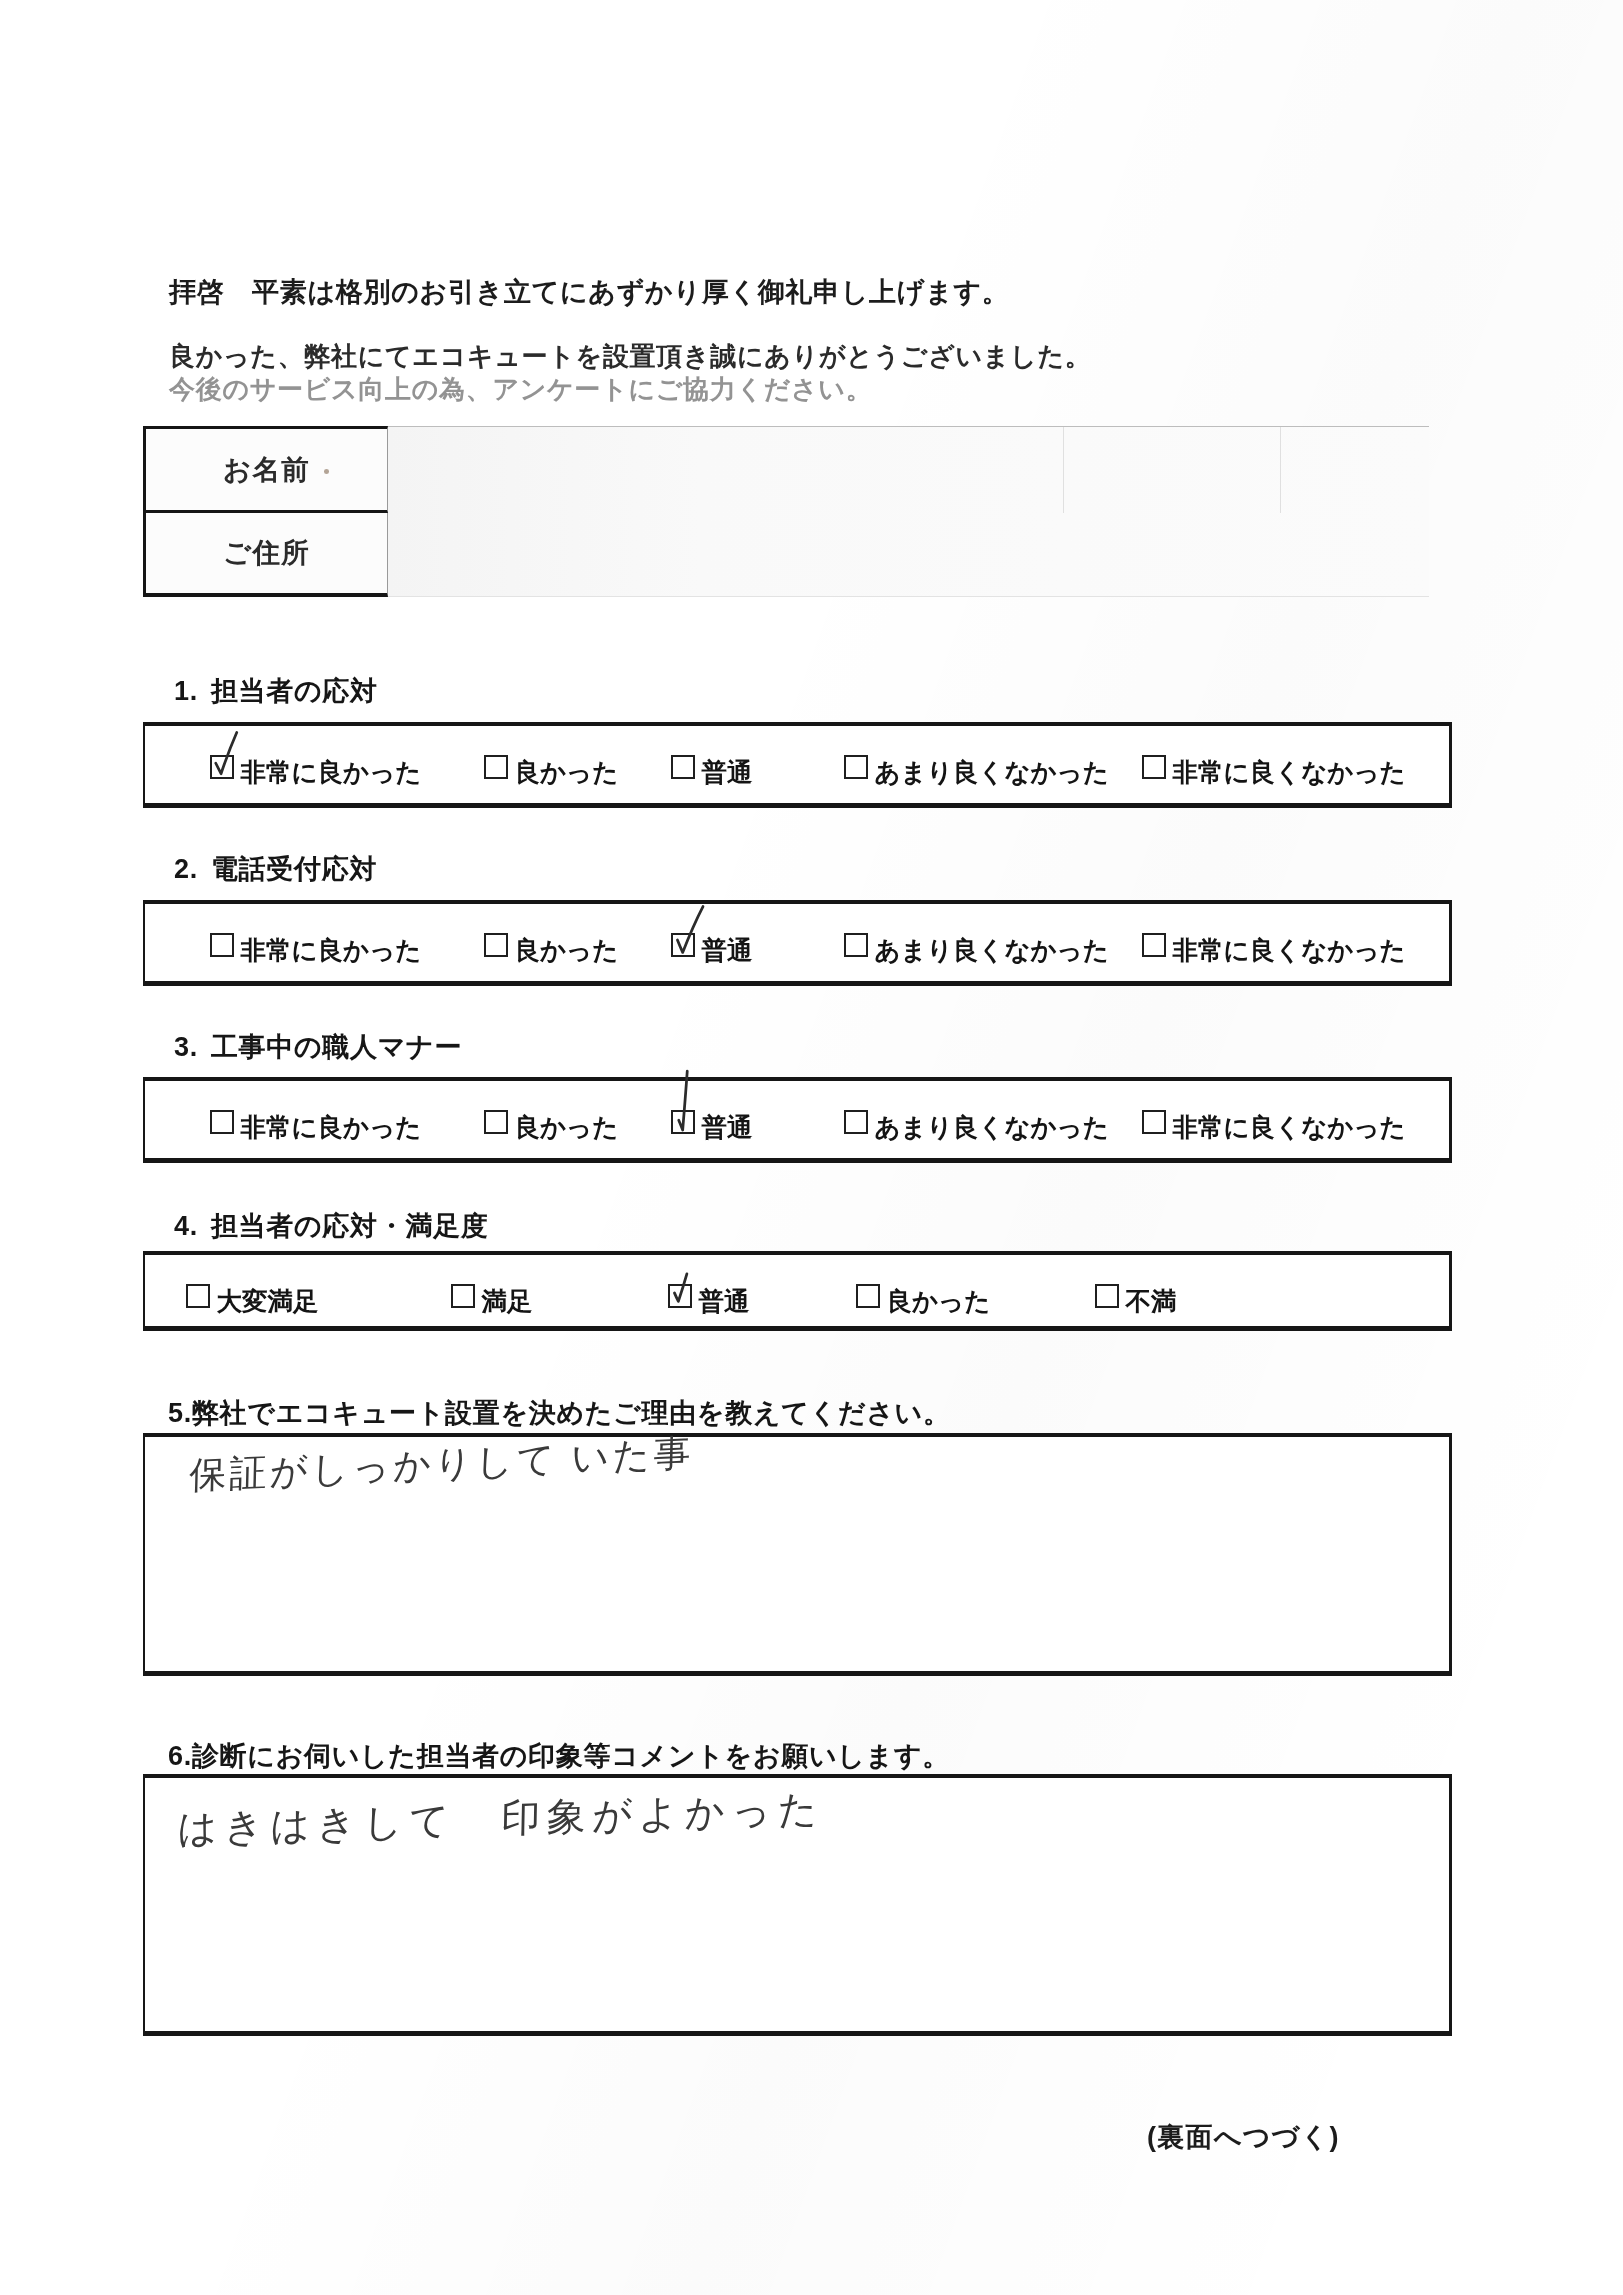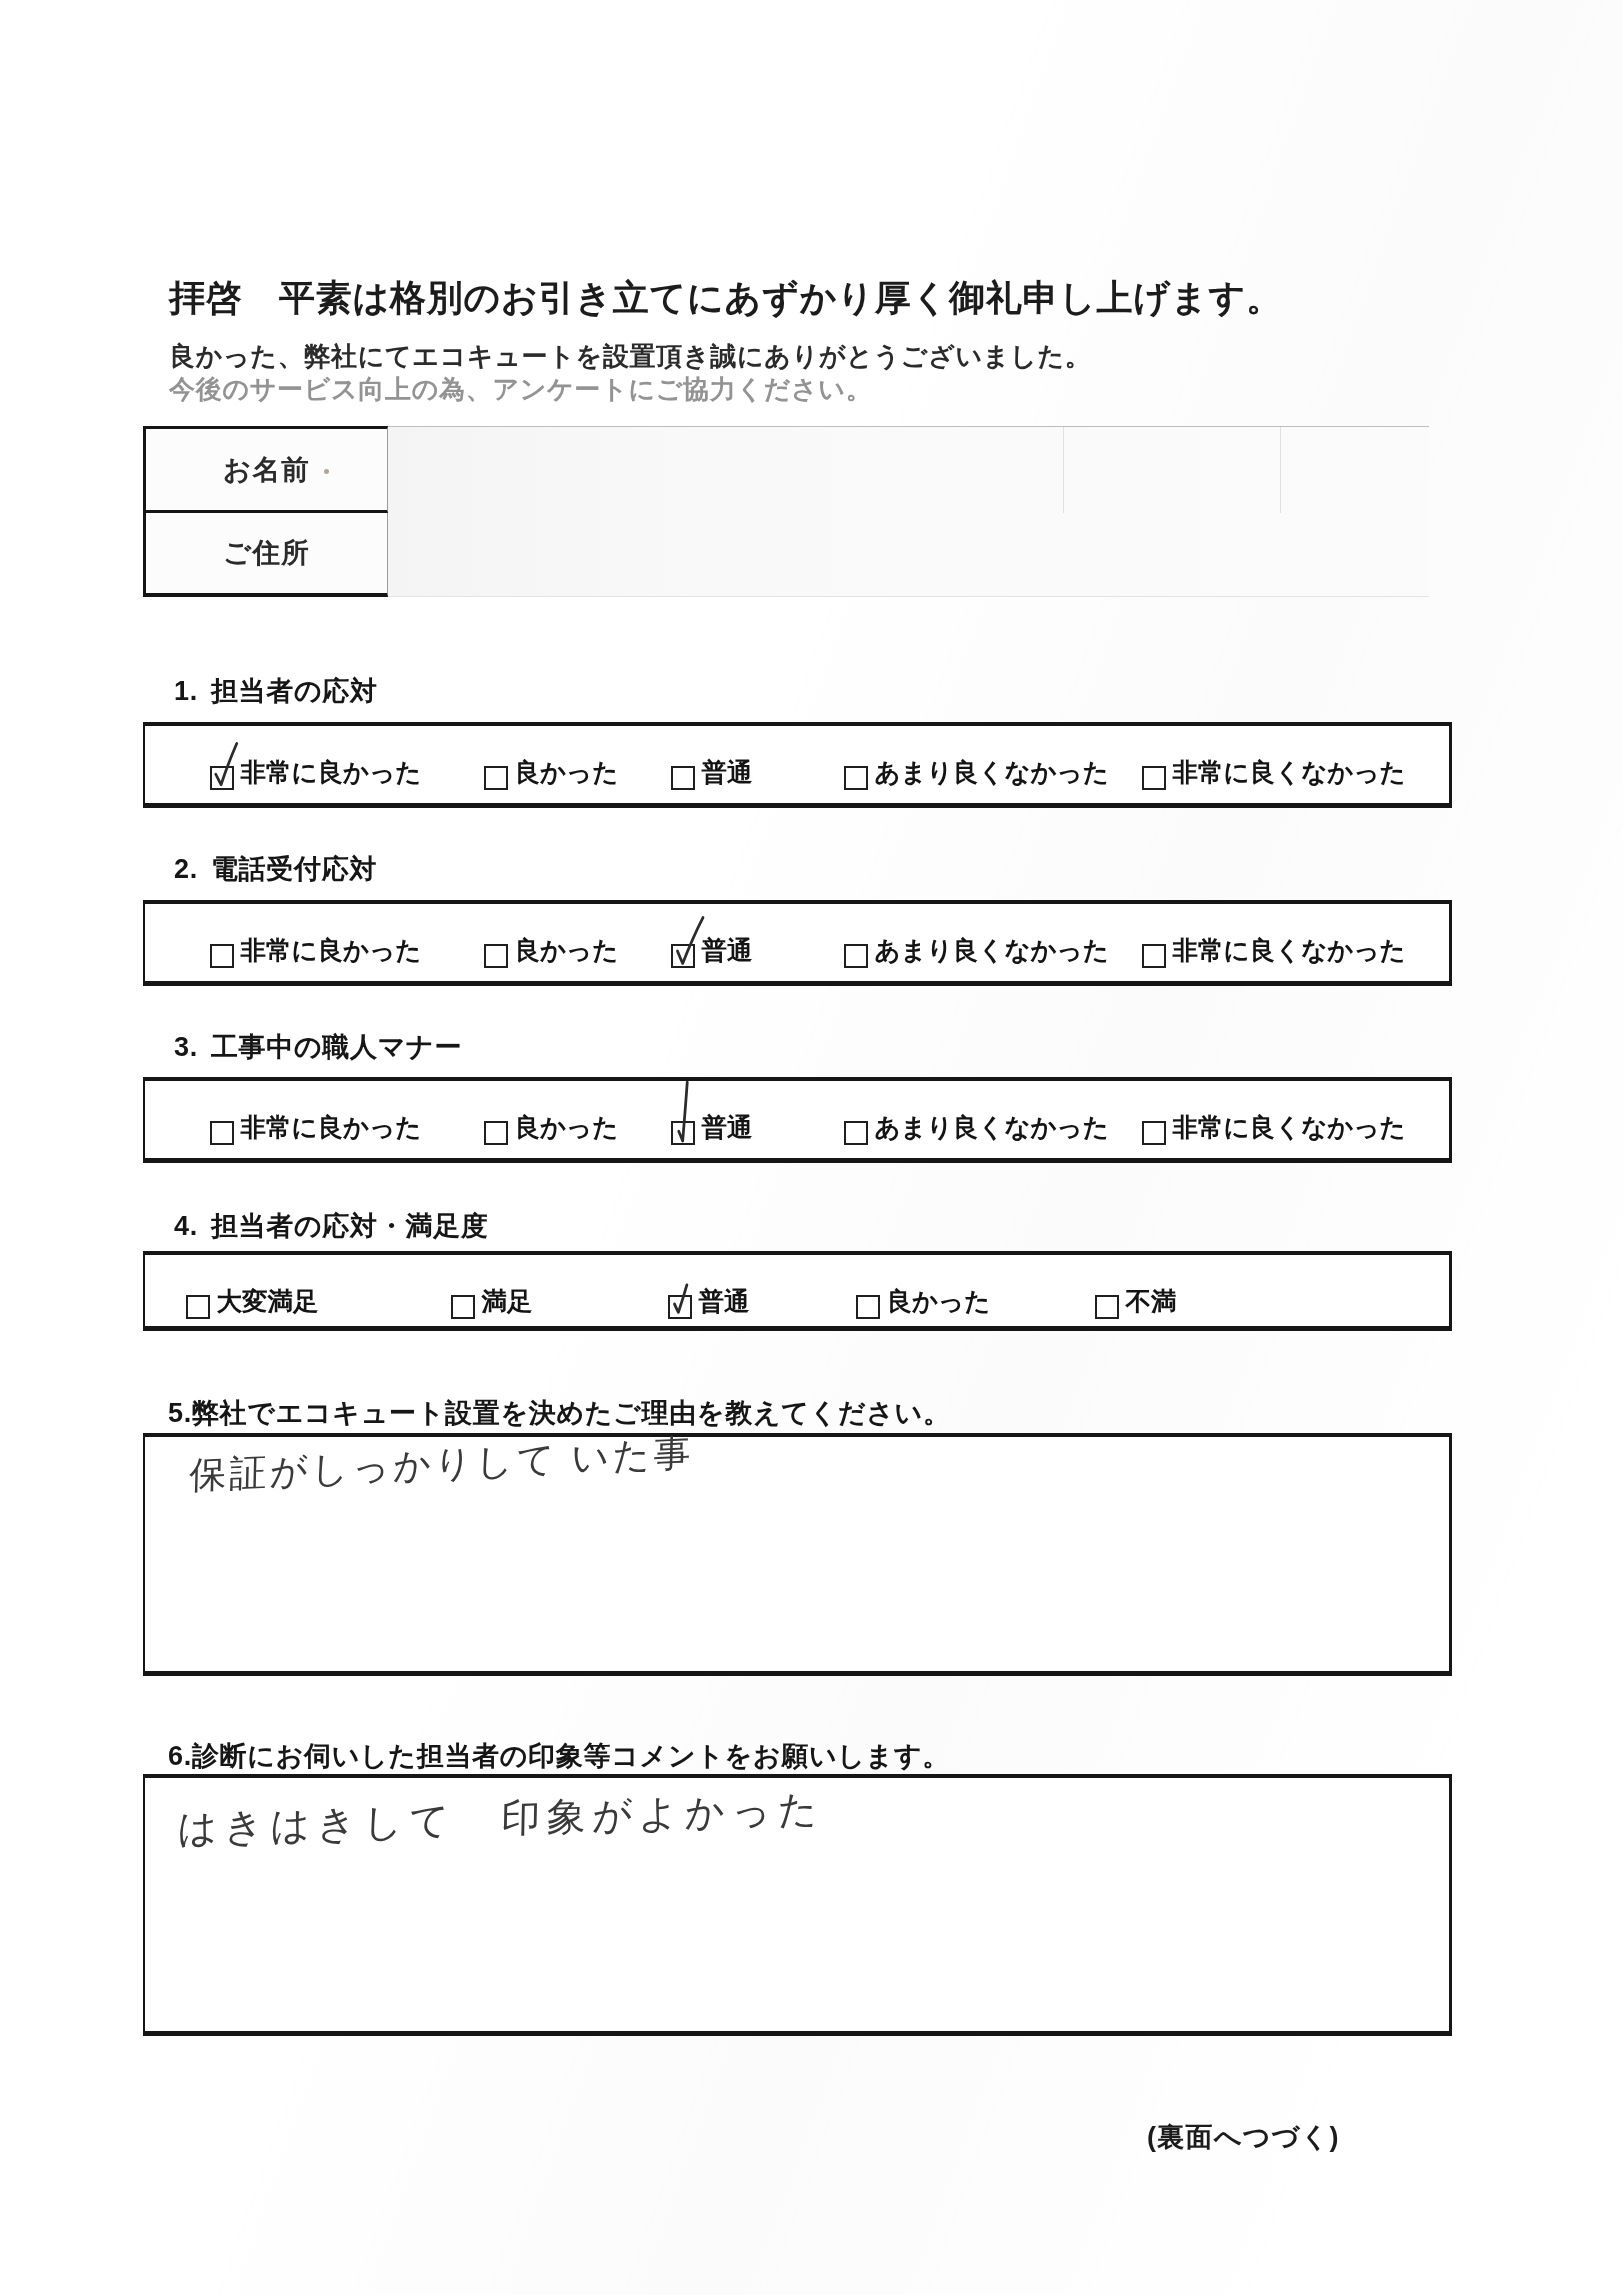--- a/index.html
+++ b/index.html
@@ -25,21 +25,21 @@
     border-top: 2.6px solid #2e5d8d;
     border-bottom: 2.6px solid #2e5d8d;
     display: flex; align-items: center; justify-content: center;
     box-sizing: border-box;
   }
   .header-title {
     color: #ffffff; font-size: 39px; font-weight: bold; letter-spacing: 2.6px;
   }
 
   
-  .greeting  { position: absolute; left: 169px; top: 274px; font-size: 36px; font-weight: 600; color: #1c1c1c; letter-spacing: 0.7px; }
+  .greeting  { position: absolute; left: 169px; top: 274px; font-size: 27px; font-weight: 600; color: #1c1c1c; letter-spacing: 0.7px; }
   .intro-1   { position: absolute; left: 169px; top: 339px; font-size: 26px; font-weight: 600; color: #2b2b2b; letter-spacing: 0.7px; }
   .intro-2   { position: absolute; left: 169px; top: 372px; font-size: 26px; font-weight: 600; color: #939393; letter-spacing: 0.7px; }
 
   
   .info-table { position: absolute; left: 143px; top: 426px; width: 1286px; height: 171px; }
   .it-label {
     position: absolute; left: 0; width: 245px; box-sizing: border-box;
     border-left: 3.9px solid #151515; border-right: 1.3px solid #9a9a9a;
     display: flex; align-items: center; justify-content: center;
     font-size: 27.5px; font-weight: 600; color: #2b2b2b; letter-spacing: 1.3px;
@@ -61,21 +61,21 @@
   
   .q-head { position: absolute; font-size: 27px; font-weight: 600; color: #161616; letter-spacing: 0.7px; white-space: nowrap; }
   .q-num.gap { margin-right: 13px; }
 
   
   .q-box {
     position: absolute; left: 143px; width: 1309px; box-sizing: border-box;
     background: #ffffff;
     border: 2.6px solid #161616; border-top-width: 4.6px; border-bottom-width: 5.2px; border-right-width: 3.3px;
   }
-  .opt { position: absolute; top: 29px; display: flex; align-items: flex-end; white-space: nowrap; }
+  .opt { position: absolute; top: 29px; display: flex; align-items: flex-start; white-space: nowrap; }
   .cb {
     position: relative; flex: 0 0 auto;
     width: 20px; height: 20px; box-sizing: content-box;
     border: 2px solid #1f1f1f; background: #ffffff; margin-right: 6.5px;
   }
   .opt-label { font-size: 25.5px; font-weight: 600; color: #141414; }
   .tick {
     position: absolute; left: -10.5px; top: -92px; width: 59px; height: 131px;
     overflow: visible; pointer-events: none;
   }

